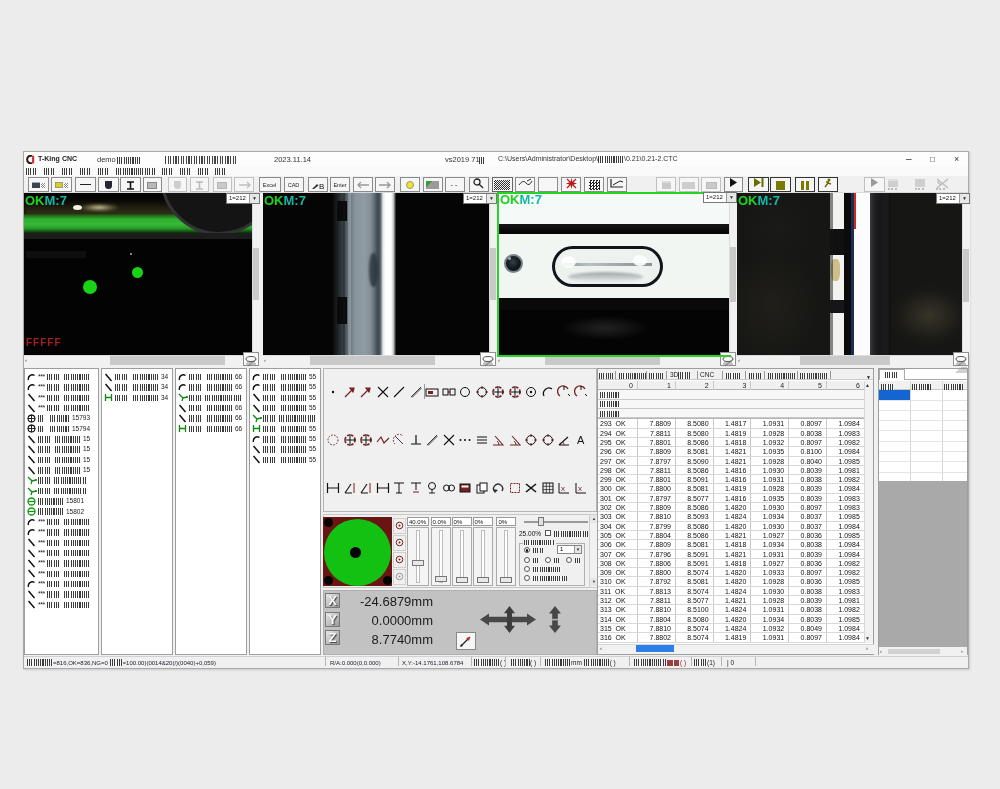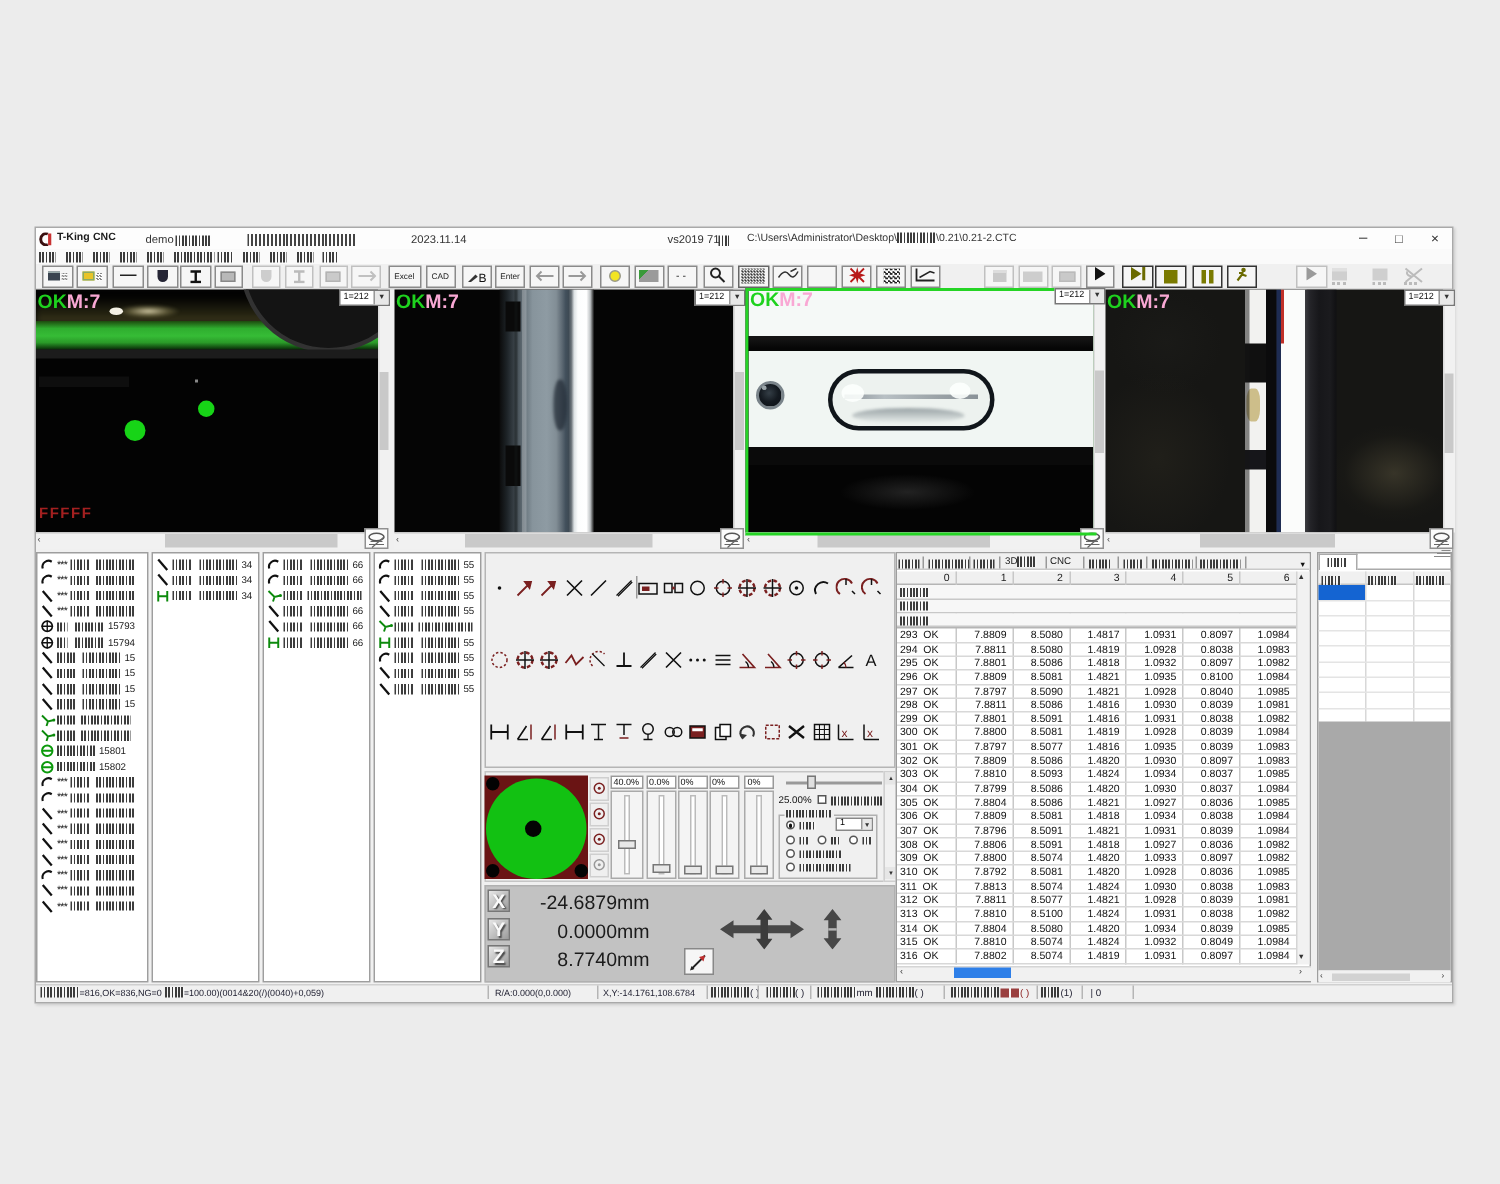--- a/index.html
+++ b/index.html
@@ -12,21 +12,21 @@
 .vthumb{position:absolute;left:1px;background:#c9c9c9;width:6px}
 .hscroll{position:absolute;background:#f1f1f1;border-top:1px solid #dcdcdc}
 .grip{position:absolute;width:16px;height:14px;background:#fcfcfc;border:1px solid #909090}
 .combo{position:absolute;height:11px;background:#fff;border:1px solid #777;font-size:6px;color:#111;line-height:9px;padding-left:2px}
 .combo .ar{position:absolute;right:0;top:0;width:10px;height:9px;background:#e8e8e8;border-left:1px solid #999;text-align:center;line-height:8px;font-size:5px;color:#333}
 .lp{position:absolute;background:#fff;border:1px solid #9e9e9e}
 .row{position:absolute;left:2px;height:10.3px;white-space:nowrap;font-size:7px;color:#1a1a1a;line-height:10.3px}
 .seg{position:absolute;top:0;height:13px;line-height:13px;white-space:nowrap;font-size:7px;color:#333}
 .sep{position:absolute;top:2px;width:1px;height:9px;background:#b5b5b5}
 .ok{font-weight:bold;font-size:13px;letter-spacing:0px}
-.ok .g{color:#1ed21e}.ok .r{color:#f9a8d4}
+.ok .g{color:#1ed21e}.ok .r{color:#14b8a6}
 </style></head><body>
 <div class="a" style="left:23px;top:151px;width:946px;height:518px;background:#f0f0f0;border:1px solid #a9a9a9;box-shadow:1px 1px 2px rgba(0,0,0,.15)"></div>
 <div class="a" style="left:24px;top:152px;width:944px;height:14px;background:#fdfdfd"></div>
 <svg class="a" style="left:26px;top:155px" width="9" height="9" viewBox="0 0 11 11">
     <path d="M7.2 1.2 A4.3 4.6 0 1 0 7.2 9.8" fill="none" stroke="#3a1010" stroke-width="2.4"></path>
     <rect x="7.4" y="0.8" width="2.6" height="9.6" fill="#c83232"></rect>
   </svg>
 <div class="a" style="left:38px;top:155px;font-size:7px;color:#1a1a1a;white-space:nowrap;font-weight:bold">T-King</div>
 <div class="a" style="left:62px;top:155px;font-size:7px;color:#1a1a1a;white-space:nowrap;font-weight:bold">CNC</div>
 <div class="a" style="left:97px;top:155px;font-size:7.5px;color:#333;white-space:nowrap;">demo</div>

